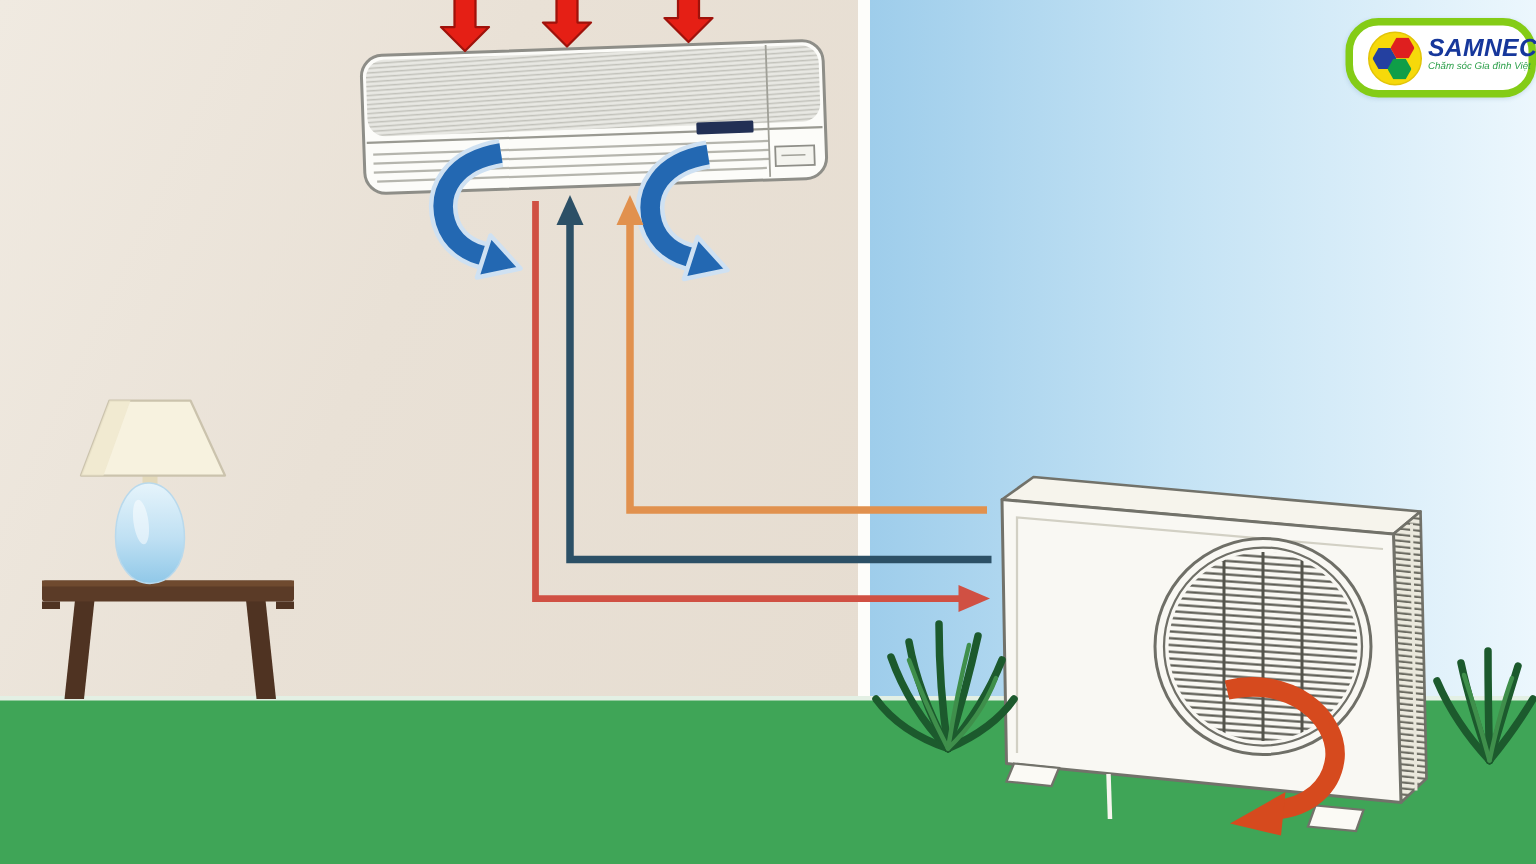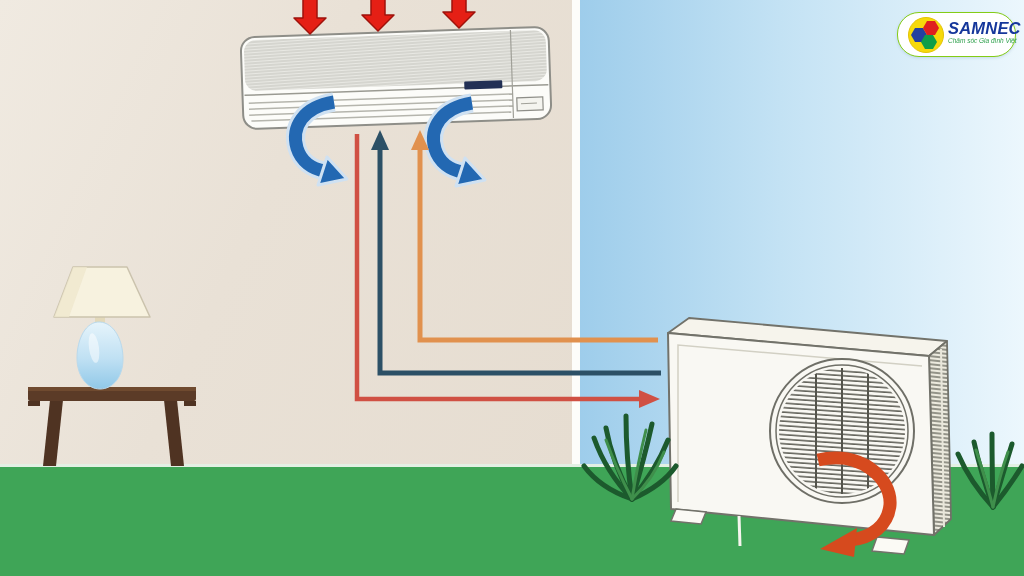--- a/index.html
+++ b/index.html
@@ -12,21 +12,21 @@
     background:linear-gradient(115deg,#f0eae1 0%,#e9e1d6 45%,#e6ddd1 100%);}
   .wall-divider{position:absolute;left:572px;top:0;width:8px;height:466px;background:#fdfdfa;}
   .sky{position:absolute;left:580px;top:0;width:444px;height:466px;
     background:linear-gradient(90deg,#9ecdeb 0%,#c3e2f4 45%,#ecf7fd 100%);}
   .grass{position:absolute;left:0;top:464px;width:1024px;height:112px;
     background:#3fa557;border-top:3px solid #e3f0e4;}
   
   .scene{position:absolute;left:0;top:0;width:1024px;height:576px;}
   
   .logo{position:absolute;left:897px;top:12px;width:117px;height:43px;background:#ffffff;
-    border:1px solid #84cc16;border-radius:22px;box-shadow:0 1px 3px rgba(60,110,150,.18);}
+    border:5px solid #84cc16;border-radius:22px;box-shadow:0 1px 3px rgba(60,110,150,.18);}
   .logo-circle{position:absolute;left:10px;top:4px;width:34px;height:34px;border-radius:50%;
     background:#f6d90a;border:1px solid #e2c408;}
   .hex{position:absolute;width:16px;height:14px;
     clip-path:polygon(25% 0,75% 0,100% 50%,75% 100%,25% 100%,0 50%);}
   .hex-blue{left:2px;top:10px;background:#2440a0;}
   .hex-red{left:14px;top:3px;background:#df1f1f;}
   .hex-green{left:12px;top:17px;background:#0f9e48;}
   .logo-text{position:absolute;left:50px;top:6px;width:62px;text-align:center;}
   .logo-brand{font-weight:bold;font-style:italic;font-size:16.5px;line-height:18px;
     color:#16379b;letter-spacing:.2px;white-space:nowrap;}

